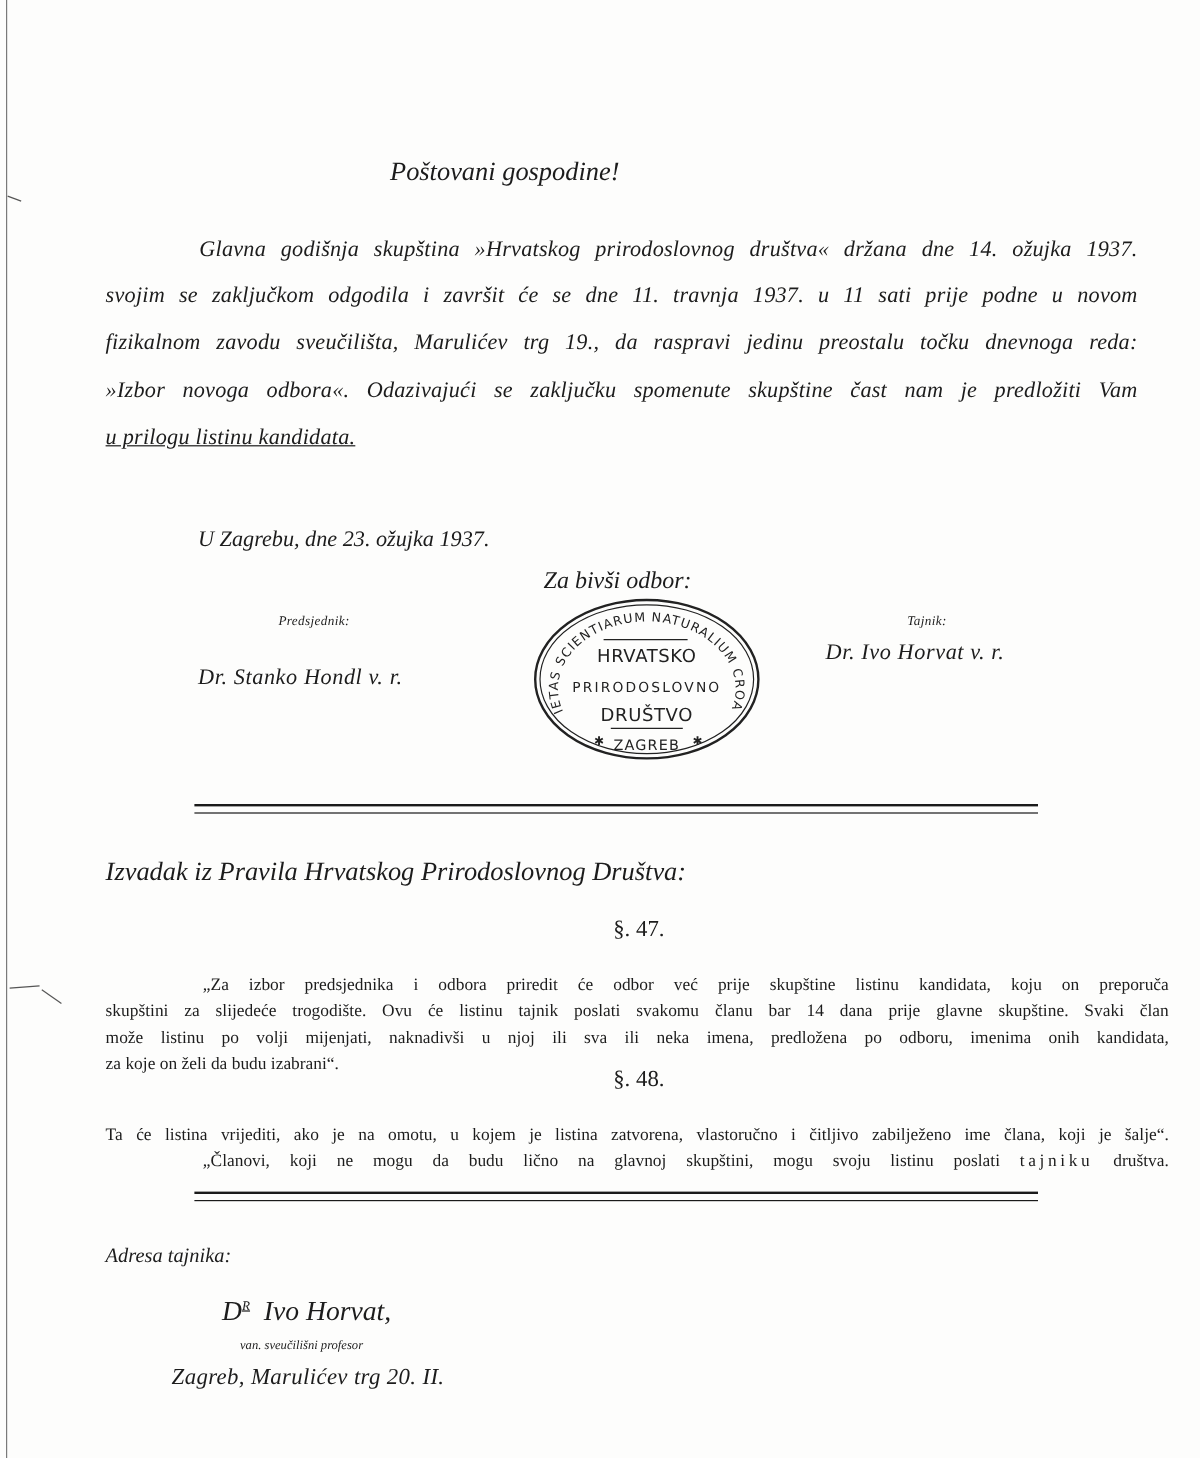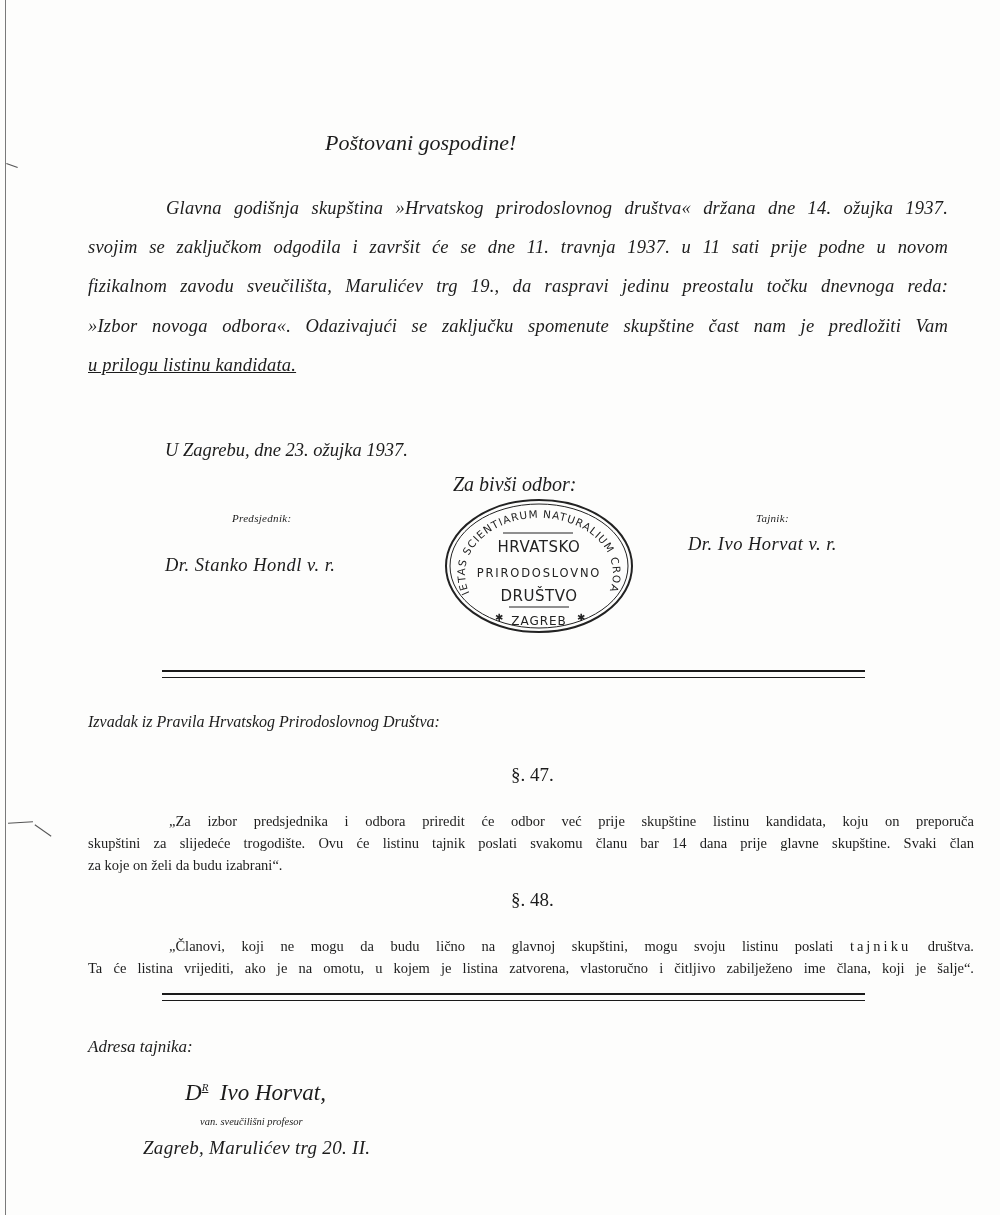--- a/index.html
+++ b/index.html
@@ -23,21 +23,21 @@
 
   .role { font-size: 11px; font-style: italic; letter-spacing: 0.3px; }
   .sig { font-size: 18.5px; font-style: italic; letter-spacing: 0.5px; }
 
   .seal {
     position: absolute; left: 443px; top: 497px; width: 192px; height: 138px;
   }
 
   .double-rule { position: absolute; height: 5px; border-top: 2.5px solid #1a1a1a; border-bottom: 1.5px solid #1a1a1a; }
 
-  .extract-title { left: 88px; top: 713px; font-size: 16px; font-style: italic; }
+  .extract-title { left: 88px; top: 713px; font-size: 22px; font-style: italic; }
   .section-no { font-size: 19px; }
   .rule-text { position: absolute; left: 88px; width: 886px; font-size: 14.5px; line-height: 22px; margin-top: 24px; }
   .rule-text .l { display: block; text-align: justify; text-align-last: justify; white-space: nowrap; }
   .rule-text .l.last { text-align-last: left; }
   .rule-text .l.indent { padding-left: 81px; }
   .spaced { letter-spacing: 3px; }
 
   .addr-label { left: 88px; top: 1037px; font-size: 17px; font-style: italic; }
   .addr-name { left: 185px; top: 1080px; font-size: 23px; font-style: italic; }
   .addr-name sup { font-size: 11px; text-decoration: underline; }
@@ -104,27 +104,28 @@
 </div>
 
 <div class="double-rule" style="left:162px; top:670px; width:703px;"></div>
 
 <div class="abs extract-title">Izvadak iz Pravila Hrvatskog Prirodoslovnog Društva:</div>
 
 <div class="abs section-no" style="left:511px; top:764px;">§. 47.</div>
 <div class="rule-text" style="top:786px;">
   <span class="l indent">„Za izbor predsjednika i odbora priredit će odbor već prije skupštine listinu kandidata, koju on preporuča</span>
   <span class="l">skupštini za slijedeće trogodište. Ovu će listinu tajnik poslati svakomu članu bar 14 dana prije glavne skupštine. Svaki član</span>
+  <span class="l">može listinu po volji mijenjati, naknadivši u njoj ili sva ili neka imena, predložena po odboru, imenima onih kandidata,</span>
   <span class="l last">za koje on želi da budu izabrani“.</span>
 </div>
 
 <div class="abs section-no" style="left:511px; top:889px;">§. 48.</div>
 <div class="rule-text" style="top:911px;">
+  <span class="l last" style="text-align-last:justify;">Ta će listina vrijediti, ako je na omotu, u kojem je listina zatvorena, vlastoručno i čitljivo zabilježeno ime člana, koji je šalje“.</span>
   <span class="l indent"><span>„Članovi, koji ne mogu da budu lično na glavnoj skupštini, mogu svoju listinu poslati</span> <span class="spaced">tajniku</span> <span>društva.</span></span>
-  <span class="l last" style="text-align-last:justify;">Ta će listina vrijediti, ako je na omotu, u kojem je listina zatvorena, vlastoručno i čitljivo zabilježeno ime člana, koji je šalje“.</span>
 </div>
 
 <div class="double-rule" style="left:162px; top:993px; width:703px;"></div>
 
 <div class="abs addr-label">Adresa tajnika:</div>
 <div class="abs addr-name"><span>D</span><sup>R</sup>&nbsp; <span>Ivo Horvat,</span></div>
 <div class="abs addr-title">van. sveučilišni profesor</div>
 <div class="abs addr-city">Zagreb, Marulićev trg 20. II.</div>
 
 </body></html>

